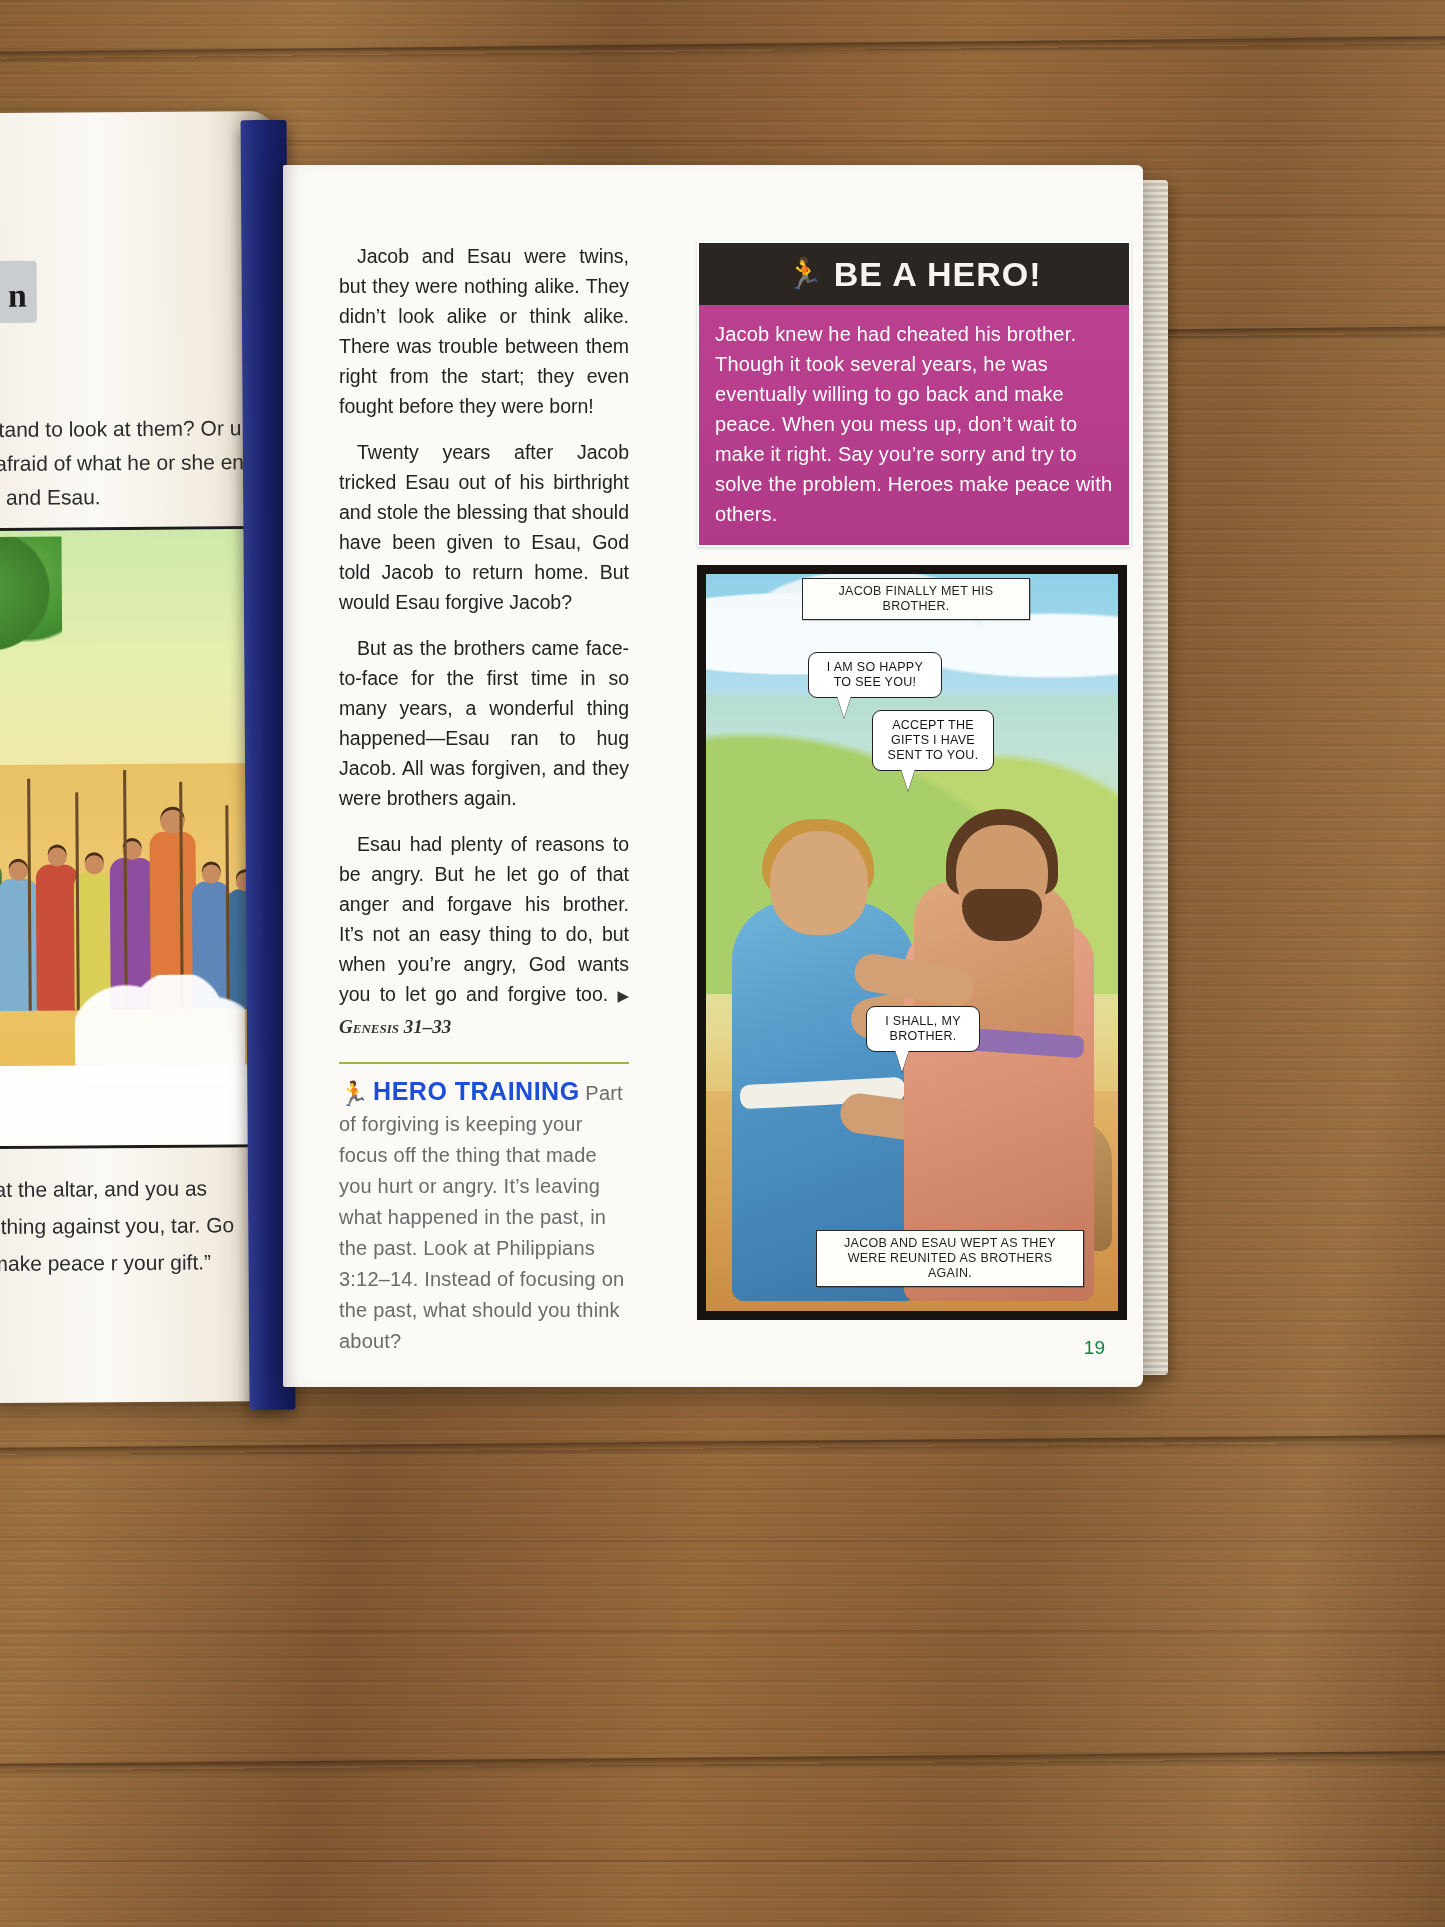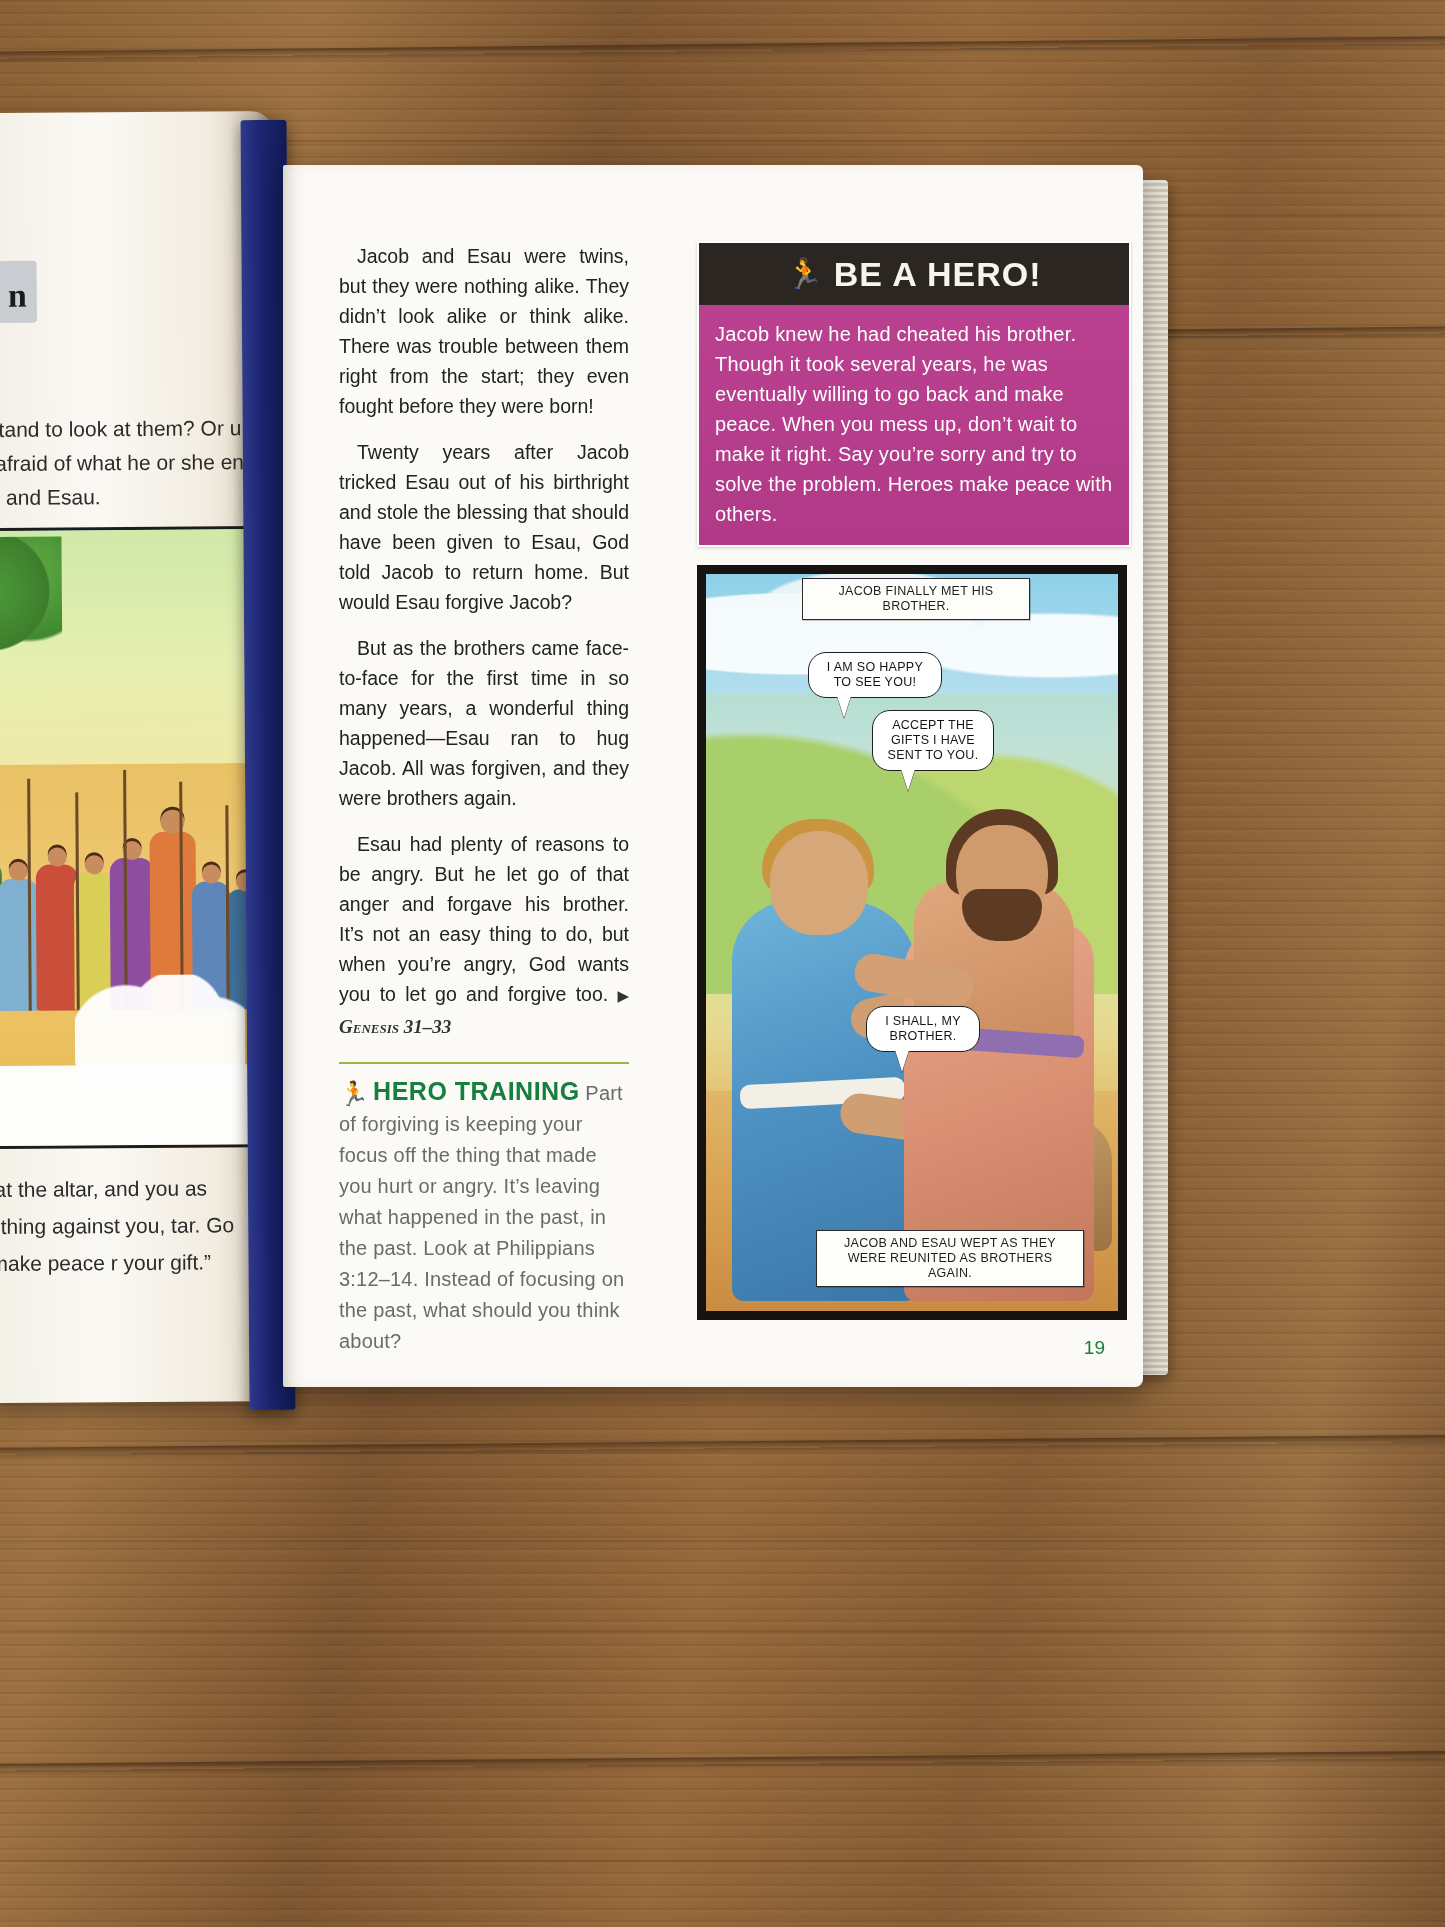--- a/index.html
+++ b/index.html
@@ -270,21 +270,21 @@
     font-size: 20px;
     line-height: 31px;
     color: #6a6a6a;
     letter-spacing: .2px;
   }
   .ht-title {
     font-family: "Liberation Sans", sans-serif;
     font-weight: bold;
     font-size: 25px;
     letter-spacing: .5px;
-    color: #15803d;
+    color: #1d4ed8;
   }
   .runner-icon {
     display: inline-block;
     color: #c8a93a;
     font-size: 24px;
     transform: translateY(2px);
     margin-right: 4px;
   }
 
   
@@ -379,21 +379,21 @@
     line-height: 15px;
     letter-spacing: .3px;
     color: #1e1e1e;
     text-transform: uppercase;
     box-shadow: 1px 1px 0 rgba(0,0,0,.2);
   }
   .bubble {
     position: absolute;
     background: #fff;
     border: 1.6px solid #1f1f1f;
-    border-radius: 18px;
+    border-radius: 9px;
     padding: 7px 10px;
     font-family: "Liberation Sans", sans-serif;
     font-size: 12.5px;
     line-height: 15px;
     letter-spacing: .3px;
     color: #151515;
     text-transform: uppercase;
     text-align: center;
   }
   .bubble:after {

